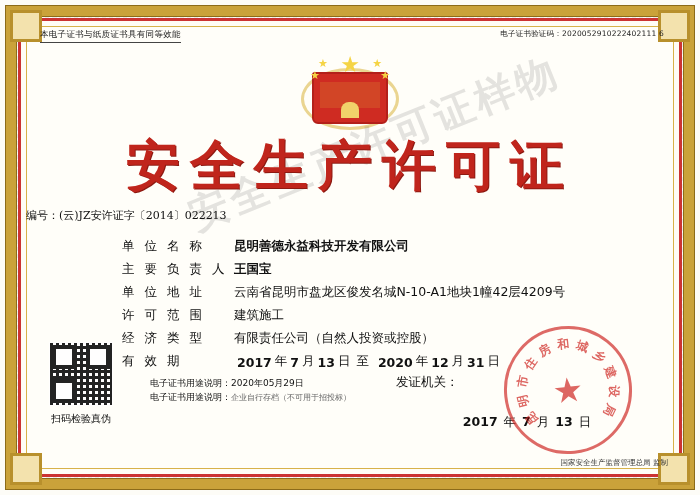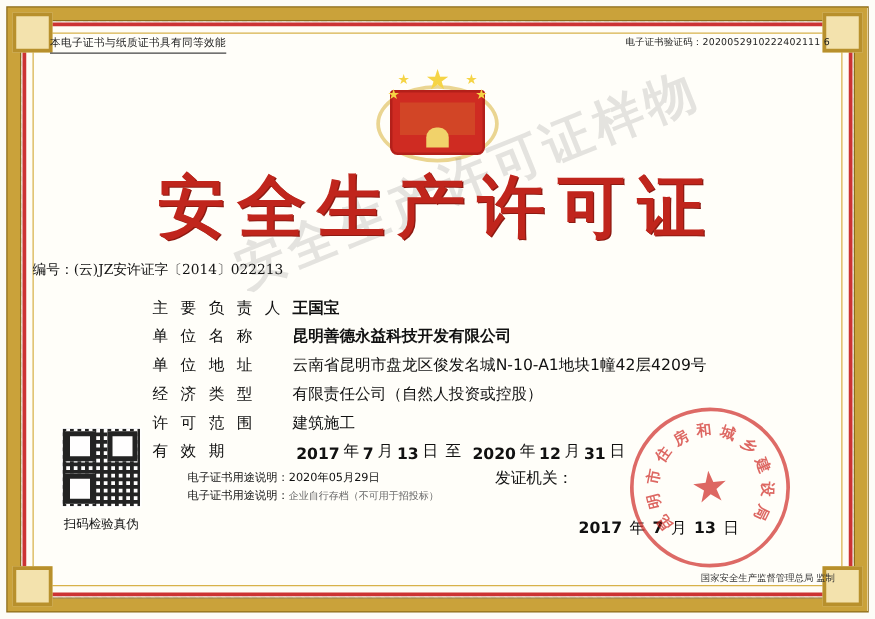--- a/index.html
+++ b/index.html
@@ -398,38 +398,38 @@
     </div>
 
     <div class="watermark">安全生产许可证样物</div>
 
     <div class="title">安全生产许可证</div>
 
     <div class="cert-no">编号：(云)JZ安许证字〔2014〕022213</div>
 
     <div class="fields">
       <div class="row">
+        <div class="lbl">单 位 名 称</div>
+        <div class="val bold">昆明善德永益科技开发有限公司</div>
+      </div>
+      <div class="row">
         <div class="lbl">主 要 负 责 人</div>
         <div class="val bold">王国宝</div>
-      </div>
-      <div class="row">
-        <div class="lbl">单 位 名 称</div>
-        <div class="val bold">昆明善德永益科技开发有限公司</div>
       </div>
       <div class="row">
         <div class="lbl">单 位 地 址</div>
         <div class="val">云南省昆明市盘龙区俊发名城N-10-A1地块1幢42层4209号</div>
       </div>
       <div class="row">
+        <div class="lbl">许 可 范 围</div>
+        <div class="val">建筑施工</div>
+      </div>
+      <div class="row">
         <div class="lbl">经 济 类 型</div>
         <div class="val">有限责任公司（自然人投资或控股）</div>
-      </div>
-      <div class="row">
-        <div class="lbl">许 可 范 围</div>
-        <div class="val">建筑施工</div>
       </div>
     </div>
 
     <div class="validity">
       <div class="lbl">有 效 期</div>
       <span class="num">2017</span>
       <span class="seg">年</span>
       <span class="num">7</span>
       <span class="seg">月</span>
       <span class="num">13</span>

